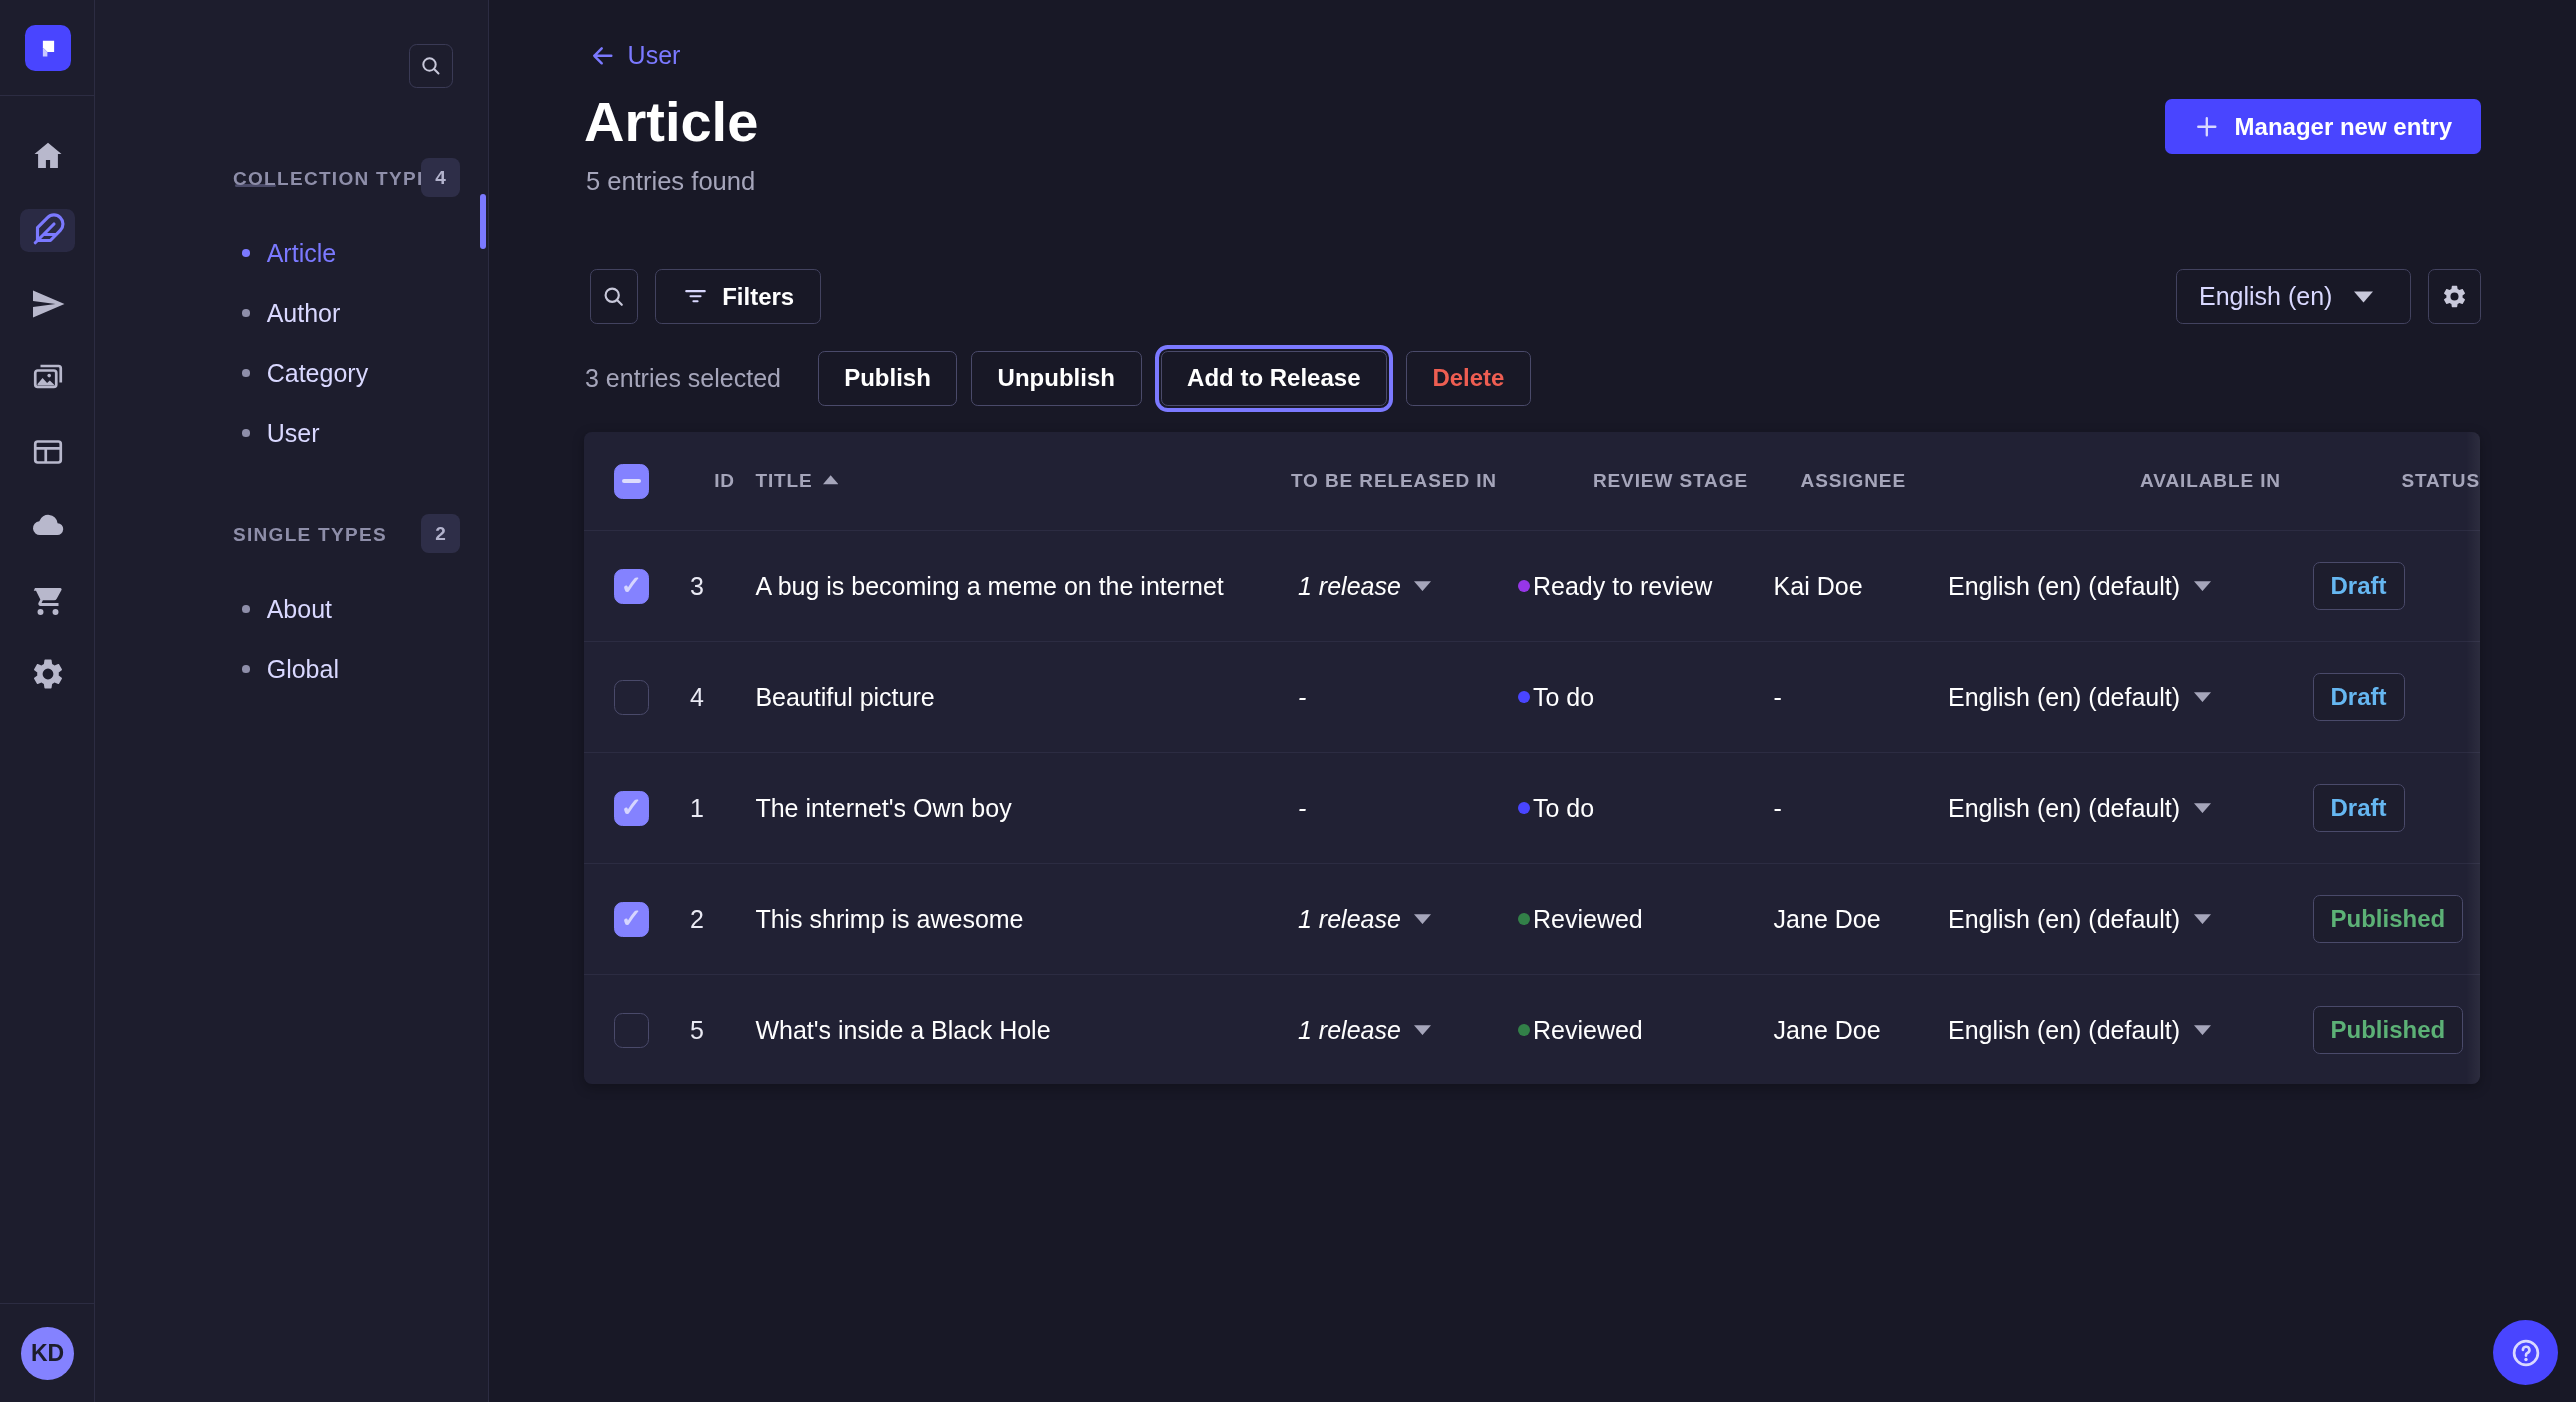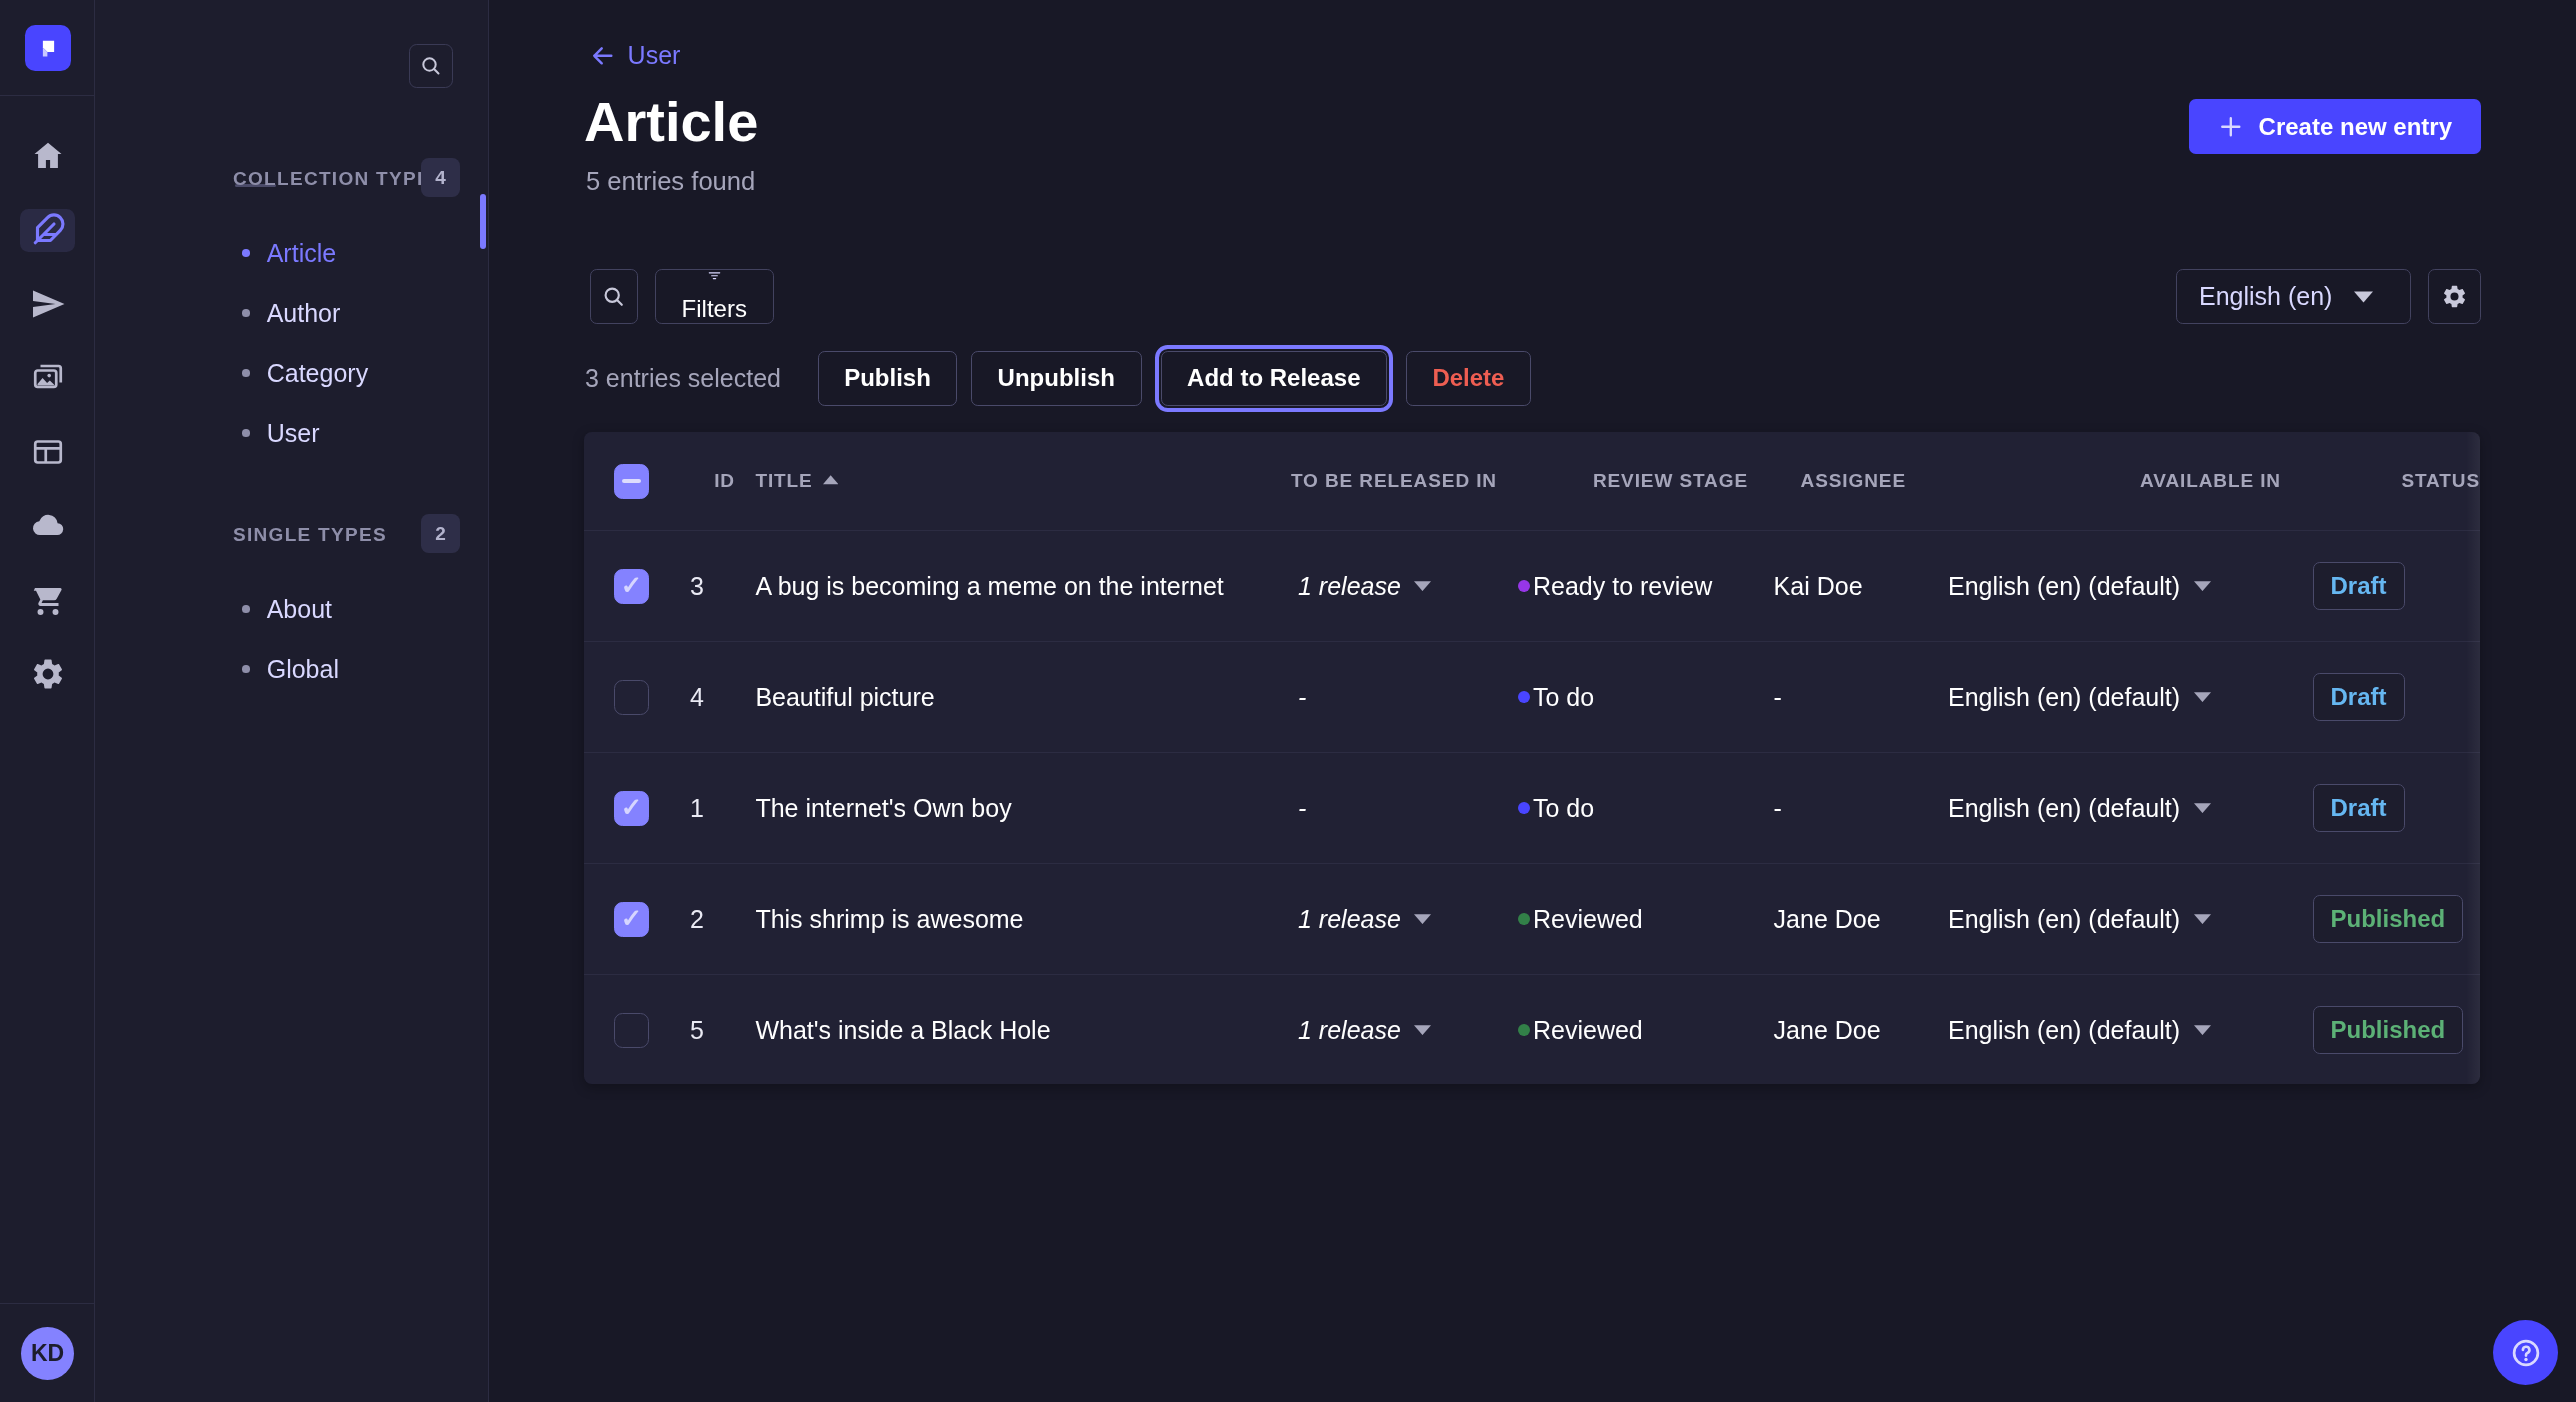--- a/index.html
+++ b/index.html
@@ -54,22 +54,22 @@
   .page-title { position:absolute; left:95px; top:89px; font-size:56px; font-weight:bold; color:#ffffff; }
   .page-subtitle { position:absolute; left:97px; top:167px; font-size:25.6px; color:#a5a5ba; }
   .create-btn { position:absolute; right:95px; top:99px; height:55px; background:#4945ff; border:none;
                 border-radius:6.8px; color:#ffffff; font-size:24px; font-weight:bold; padding:0 29px;
                 display:flex; align-items:center; gap:15.3px; cursor:pointer; font-family:inherit; }
 
   .toolbar { position:absolute; left:101px; right:95px; top:269px; height:55px; display:flex; align-items:center; }
   .tb-search-btn { width:48px; height:55px; border:0.9px solid #42425f; border-radius:6.8px; background:transparent;
                    display:flex; align-items:center; justify-content:center; cursor:pointer; }
   .filters-btn { margin-left:17px; height:55px; border:0.9px solid #42425f; border-radius:6.8px; background:transparent;
-                 color:#ffffff; font-size:24px; font-weight:normal; padding:0 25.6px;
-                 display:flex; align-items:center; gap:13.6px; cursor:pointer; font-family:inherit;flex-direction:column; }
+                 color:#ffffff; font-size:24px; font-weight:bold; padding:0 25.6px;
+                 display:flex; align-items:center; gap:13.6px; cursor:pointer; font-family:inherit; }
   .locale-select { margin-left:auto; height:55px; min-width:235px; border:0.9px solid #42425f; border-radius:6.8px;
                    background:transparent; color:#d9d8ff; font-size:25px; padding:0 22px;
                    display:flex; align-items:center; gap:22px; cursor:pointer; }
   .cog-btn { margin-left:17px; width:53px; height:55px; border:0.9px solid #42425f; border-radius:6.8px;
              background:transparent; display:flex; align-items:center; justify-content:center; cursor:pointer; }
 
   .selection-row { position:absolute; left:96px; top:350px; height:56px; display:flex; align-items:center; }
   .selection-text { font-size:25px; color:#a5a5ba; margin-right:23px; }
   .sel-btn { height:55px; border:0.9px solid #4a4a6a; border-radius:6.8px; background:transparent; color:#ffffff;
              font-size:24px; font-weight:bold; padding:0 25.6px; margin-left:13.6px; cursor:pointer; font-family:inherit; }
@@ -247,21 +247,21 @@
         <path d="M11 5l-7 7 7 7M4 12h16" fill="none" stroke="#7b79ff" stroke-width="2.3" stroke-linecap="round" stroke-linejoin="round"></path>
       </svg>
       <span>User</span>
     </a>
     <h1 class="page-title">Article</h1>
     <div class="page-subtitle">5 entries found</div>
     <button class="create-btn">
       <svg width="25.6" height="25.6" viewBox="0 0 24 24">
         <path d="M12 4v16M4 12h16" stroke="#d9d8ff" stroke-width="2.2" stroke-linecap="round"></path>
       </svg>
-      <span>Create new entry</span>
+      <span>Manager new entry</span>
     </button>
 
     <div class="toolbar">
       <button class="tb-search-btn">
         <svg width="25.6" height="25.6" viewBox="0 0 24 24">
           <circle cx="10.5" cy="10.5" r="6.2" fill="none" stroke="#c8c8da" stroke-width="2"></circle>
           <path d="m15.3 15.3 4.2 4.2" stroke="#c8c8da" stroke-width="2" stroke-linecap="round"></path>
         </svg>
       </button>
       <button class="filters-btn">

